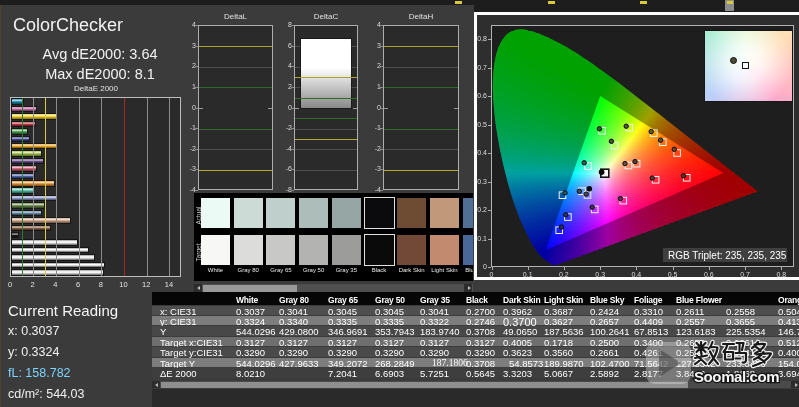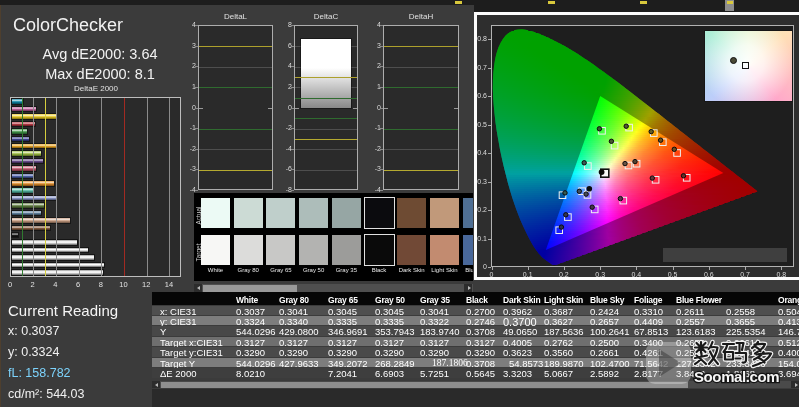--- a/index.html
+++ b/index.html
@@ -1477,20 +1477,21 @@
     <div class="t rt lbl7" style="left:466px;top:149.0px;width:21px;">0.4</div>
     <div class="abs" style="left:488px;top:124.5px;width:3px;height:1px;background:#aaa;"></div>
     <div class="t rt lbl7" style="left:466px;top:120.5px;width:21px;">0.5</div>
     <div class="abs" style="left:488px;top:96.0px;width:3px;height:1px;background:#aaa;"></div>
     <div class="t rt lbl7" style="left:466px;top:92.0px;width:21px;">0.6</div>
     <div class="abs" style="left:488px;top:67.5px;width:3px;height:1px;background:#aaa;"></div>
     <div class="t rt lbl7" style="left:466px;top:63.5px;width:21px;">0.7</div>
     <div class="abs" style="left:488px;top:39.0px;width:3px;height:1px;background:#aaa;"></div>
     <div class="t rt lbl7" style="left:466px;top:35.0px;width:21px;">0.8</div>
 <div class="abs" style="left:663px;top:248px;width:124px;height:14px;background:#3f3f3f;"></div>
+<div class="t" style="left:668px;top:250px;font-size:10px;color:#fff;">RGB Triplet: 235, 235, 235</div>
 
 <div class="t" style="left:8px;top:302px;font-size:15px;color:#f4f4f4;">Current Reading</div>
 <div class="t" style="left:8px;top:324px;font-size:12.5px;color:#f0f0f0;">x: 0.3037</div>
 <div class="t" style="left:8px;top:345px;font-size:12.5px;color:#f0f0f0;">y: 0.3324</div>
 <div class="t" style="left:8px;top:366px;font-size:12.5px;color:#7dd3fc;">fL: 158.782</div>
 <div class="t" style="left:8px;top:387px;font-size:12.5px;color:#f0f0f0;">cd/m²: 544.03</div>
 
 <div class="abs" style="left:152px;top:292px;width:647px;height:97px;overflow:hidden;">
       <div class="abs" style="left:0;top:0;width:647px;height:13px;background:#060606;"></div>
       <div class="t" style="left:84.0px;top:2.5px;font-size:8.5px;font-weight:bold;letter-spacing:-0.2px;color:#fff;">White</div>
@@ -1553,21 +1554,21 @@
       <div class="t" style="left:626.0px;top:34.4px;font-size:9.5px;color:#fff;">146.7</div>
       <div class="abs" style="left:0;top:44.8px;width:647px;height:9.5px;background:#6f6f6f;"></div>
       <div class="t" style="left:8px;top:44.8px;font-size:9.5px;color:#fff;">Target x:CIE31</div>
       <div class="t" style="left:84.0px;top:44.8px;font-size:9.5px;color:#fff;">0.3127</div>
       <div class="t" style="left:127.0px;top:44.8px;font-size:9.5px;color:#fff;">0.3127</div>
       <div class="t" style="left:176.0px;top:44.8px;font-size:9.5px;color:#fff;">0.3127</div>
       <div class="t" style="left:223.0px;top:44.8px;font-size:9.5px;color:#fff;">0.3127</div>
       <div class="t" style="left:268.0px;top:44.8px;font-size:9.5px;color:#fff;">0.3127</div>
       <div class="t" style="left:314.0px;top:44.8px;font-size:9.5px;color:#fff;">0.3127</div>
       <div class="t" style="left:351.0px;top:44.8px;font-size:9.5px;color:#fff;">0.4005</div>
-      <div class="t" style="left:392.0px;top:44.8px;font-size:9.5px;color:#fff;">0.2762</div>
+      <div class="t" style="left:392.0px;top:44.8px;font-size:9.5px;color:#fff;">0.1718</div>
       <div class="t" style="left:438.0px;top:44.8px;font-size:9.5px;color:#fff;">0.2500</div>
       <div class="t" style="left:482.0px;top:44.8px;font-size:9.5px;color:#fff;">0.3400</div>
       <div class="t" style="left:524.0px;top:44.8px;font-size:9.5px;color:#fff;">0.2650</div>
       <div class="t" style="left:574.0px;top:44.8px;font-size:9.5px;color:#fff;">0.2661</div>
       <div class="t" style="left:626.0px;top:44.8px;font-size:9.5px;color:#fff;">0.512</div>
       <div class="abs" style="left:0;top:55.3px;width:647px;height:9.5px;background:#4a4a4a;"></div>
       <div class="t" style="left:8px;top:55.3px;font-size:9.5px;color:#fff;">Target y:CIE31</div>
       <div class="t" style="left:84.0px;top:55.3px;font-size:9.5px;color:#fff;">0.3290</div>
       <div class="t" style="left:127.0px;top:55.3px;font-size:9.5px;color:#fff;">0.3290</div>
       <div class="t" style="left:176.0px;top:55.3px;font-size:9.5px;color:#fff;">0.3290</div>

